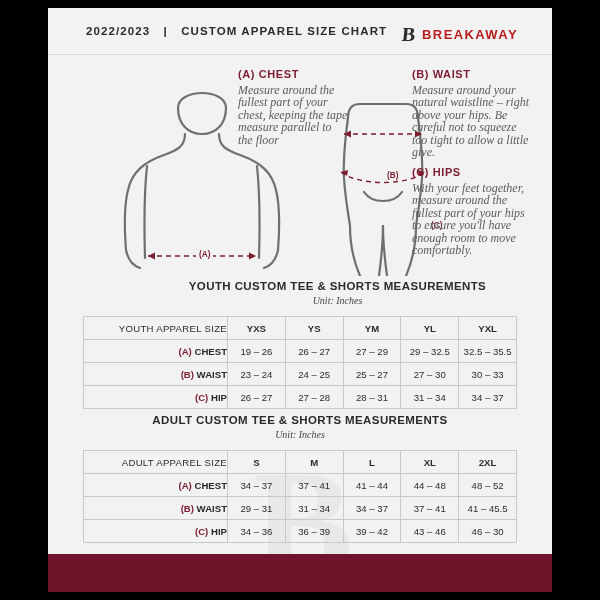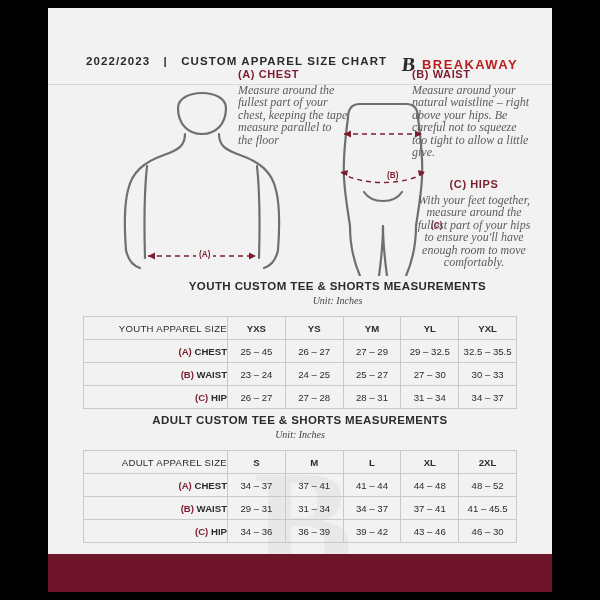--- a/index.html
+++ b/index.html
@@ -45,21 +45,20 @@
   }
   
   .header {
     position: absolute;
     left: 0; top: 0;
     width: 504px;
     height: 46px;
     border-bottom: 1px solid #d8d8d8;
     display: flex;
     align-items: center;
-    margin-top: 30px;
   }
   .hdr-text {
     margin-left: 38px;
     font-size: 11.5px;
     font-weight: bold;
     letter-spacing: 1.1px;
     color: #2b2b2b;
   }
   .hdr-sep {
     margin: 0 9px;
@@ -105,21 +104,21 @@
   .fig-body {
     font-family: "Liberation Serif", serif;
     font-style: italic;
     font-size: 12px;
     line-height: 12.4px;
     color: #5c5c5c;
     margin-top: 4px;
   }
   .block-chest { position: absolute; left: 190px; top: 14px; width: 110px; }
   .block-waist { position: absolute; left: 364px; top: 14px; width: 122px; }
-  .block-hips  { position: absolute; left: 364px; top: 124px; width: 124px; text-align: center; }
+  .block-hips  { position: absolute; left: 364px; top: 112px; width: 124px; }
 
   .label-a, .label-b, .label-c {
     position: absolute;
     font-size: 8.2px;
     font-weight: bold;
     color: #7c1c2e;
     background: #f2f2f2;
     padding: 0 3px;
   }
   .label-a { left: 148px; top: 196px; }
@@ -277,21 +276,21 @@
             <th>YXS</th>
             <th>YS</th>
             <th>YM</th>
             <th>YL</th>
             <th>YXL</th>
           </tr>
         </thead>
         <tbody>
           <tr>
             <td class="first"><span class="tag">(A)</span><span> CHEST</span></td>
-            <td>25 – 45</td>
+            <td>19 – 26</td>
             <td>26 – 27</td>
             <td>27 – 29</td>
             <td>29 – 32.5</td>
             <td>32.5 – 35.5</td>
           </tr>
           <tr>
             <td class="first"><span class="tag">(B)</span><span> WAIST</span></td>
             <td>23 – 24</td>
             <td>24 – 25</td>
             <td>25 – 27</td>

